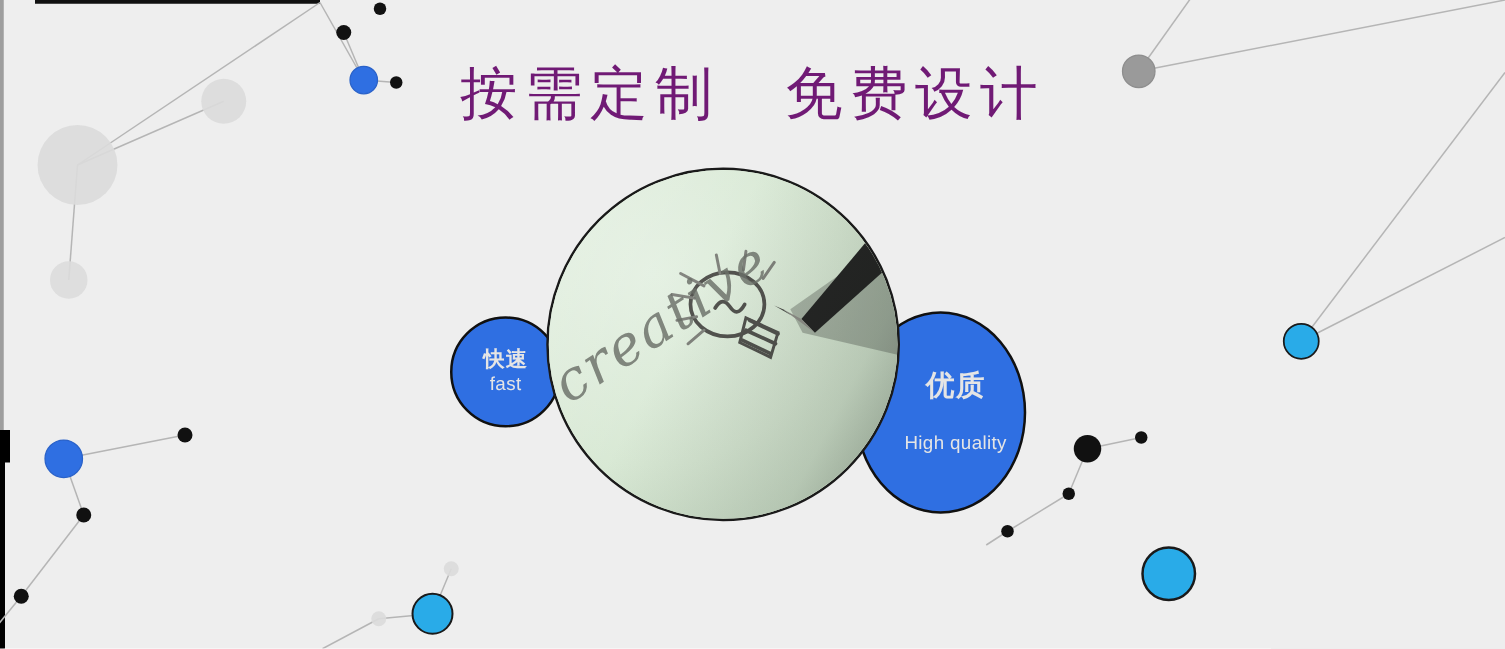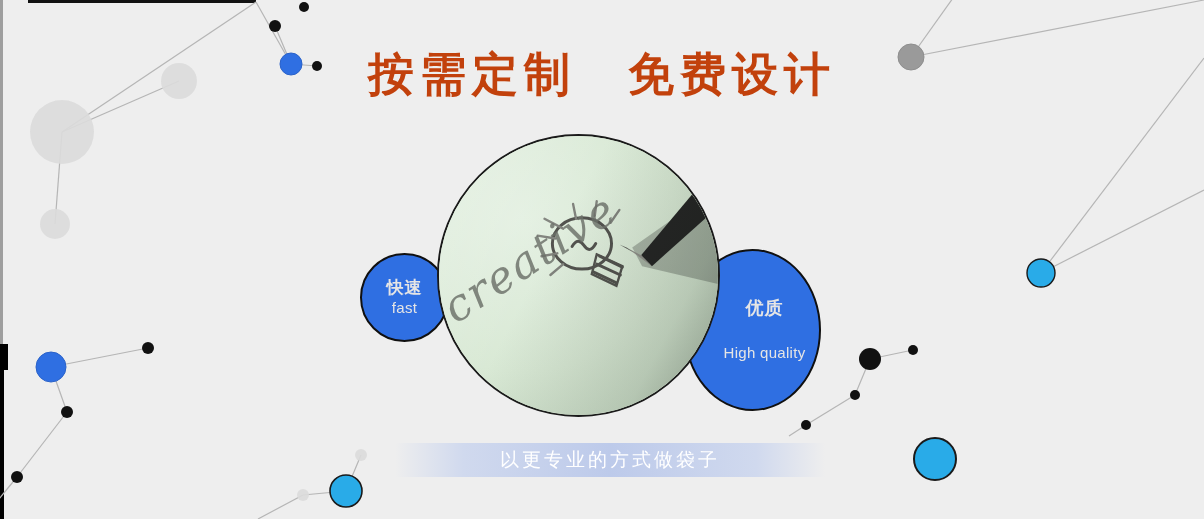--- a/index.html
+++ b/index.html
@@ -65,22 +65,22 @@
 
   
   .headline {
     position: absolute;
     left: 0;
     top: 44px;
     width: 1204px;
     text-align: center;
     font-size: 46px;
     letter-spacing: 6px;
-    color: #c2410c;
-    font-weight: 700;
+    color: #701a75;
+    font-weight: 400;
     white-space: pre;
   }
 
   
   .photo-circle {
     position: absolute;
     left: 437px;
     top: 134px;
     width: 283px;
     height: 283px;
@@ -164,21 +164,21 @@
     font-size: 17px;
     font-weight: bold;
     line-height: 1.15;
     letter-spacing: 1px;
   }
   .feat-en {
     font-size: 15px;
     line-height: 1.3;
     letter-spacing: .3px;
   }
-  .circle-quality .feat-cn { font-size: 18px; }
+  .circle-quality .feat-cn { font-size: 23px; }
   .circle-quality .feat-en { font-size: 15px; margin-top: 24px; }
 
   
   .ribbon {
     position: absolute;
     left: 395px;
     top: 443px;
     width: 430px;
     height: 34px;
     background: linear-gradient(90deg,
@@ -311,17 +311,14 @@
 
       <div class="creative-word">creative</div>
     </div>
   </div>
 
   <div class="feature-circle circle-quality">
     <div class="feat-cn">优质</div>
     <div class="feat-en">High quality</div>
   </div>
 
-  <div class="ribbon">
-    <span class="ribbon-text">以更专业的方式做袋子</span>
-  </div>
 
 </div>
 
 </body></html>

